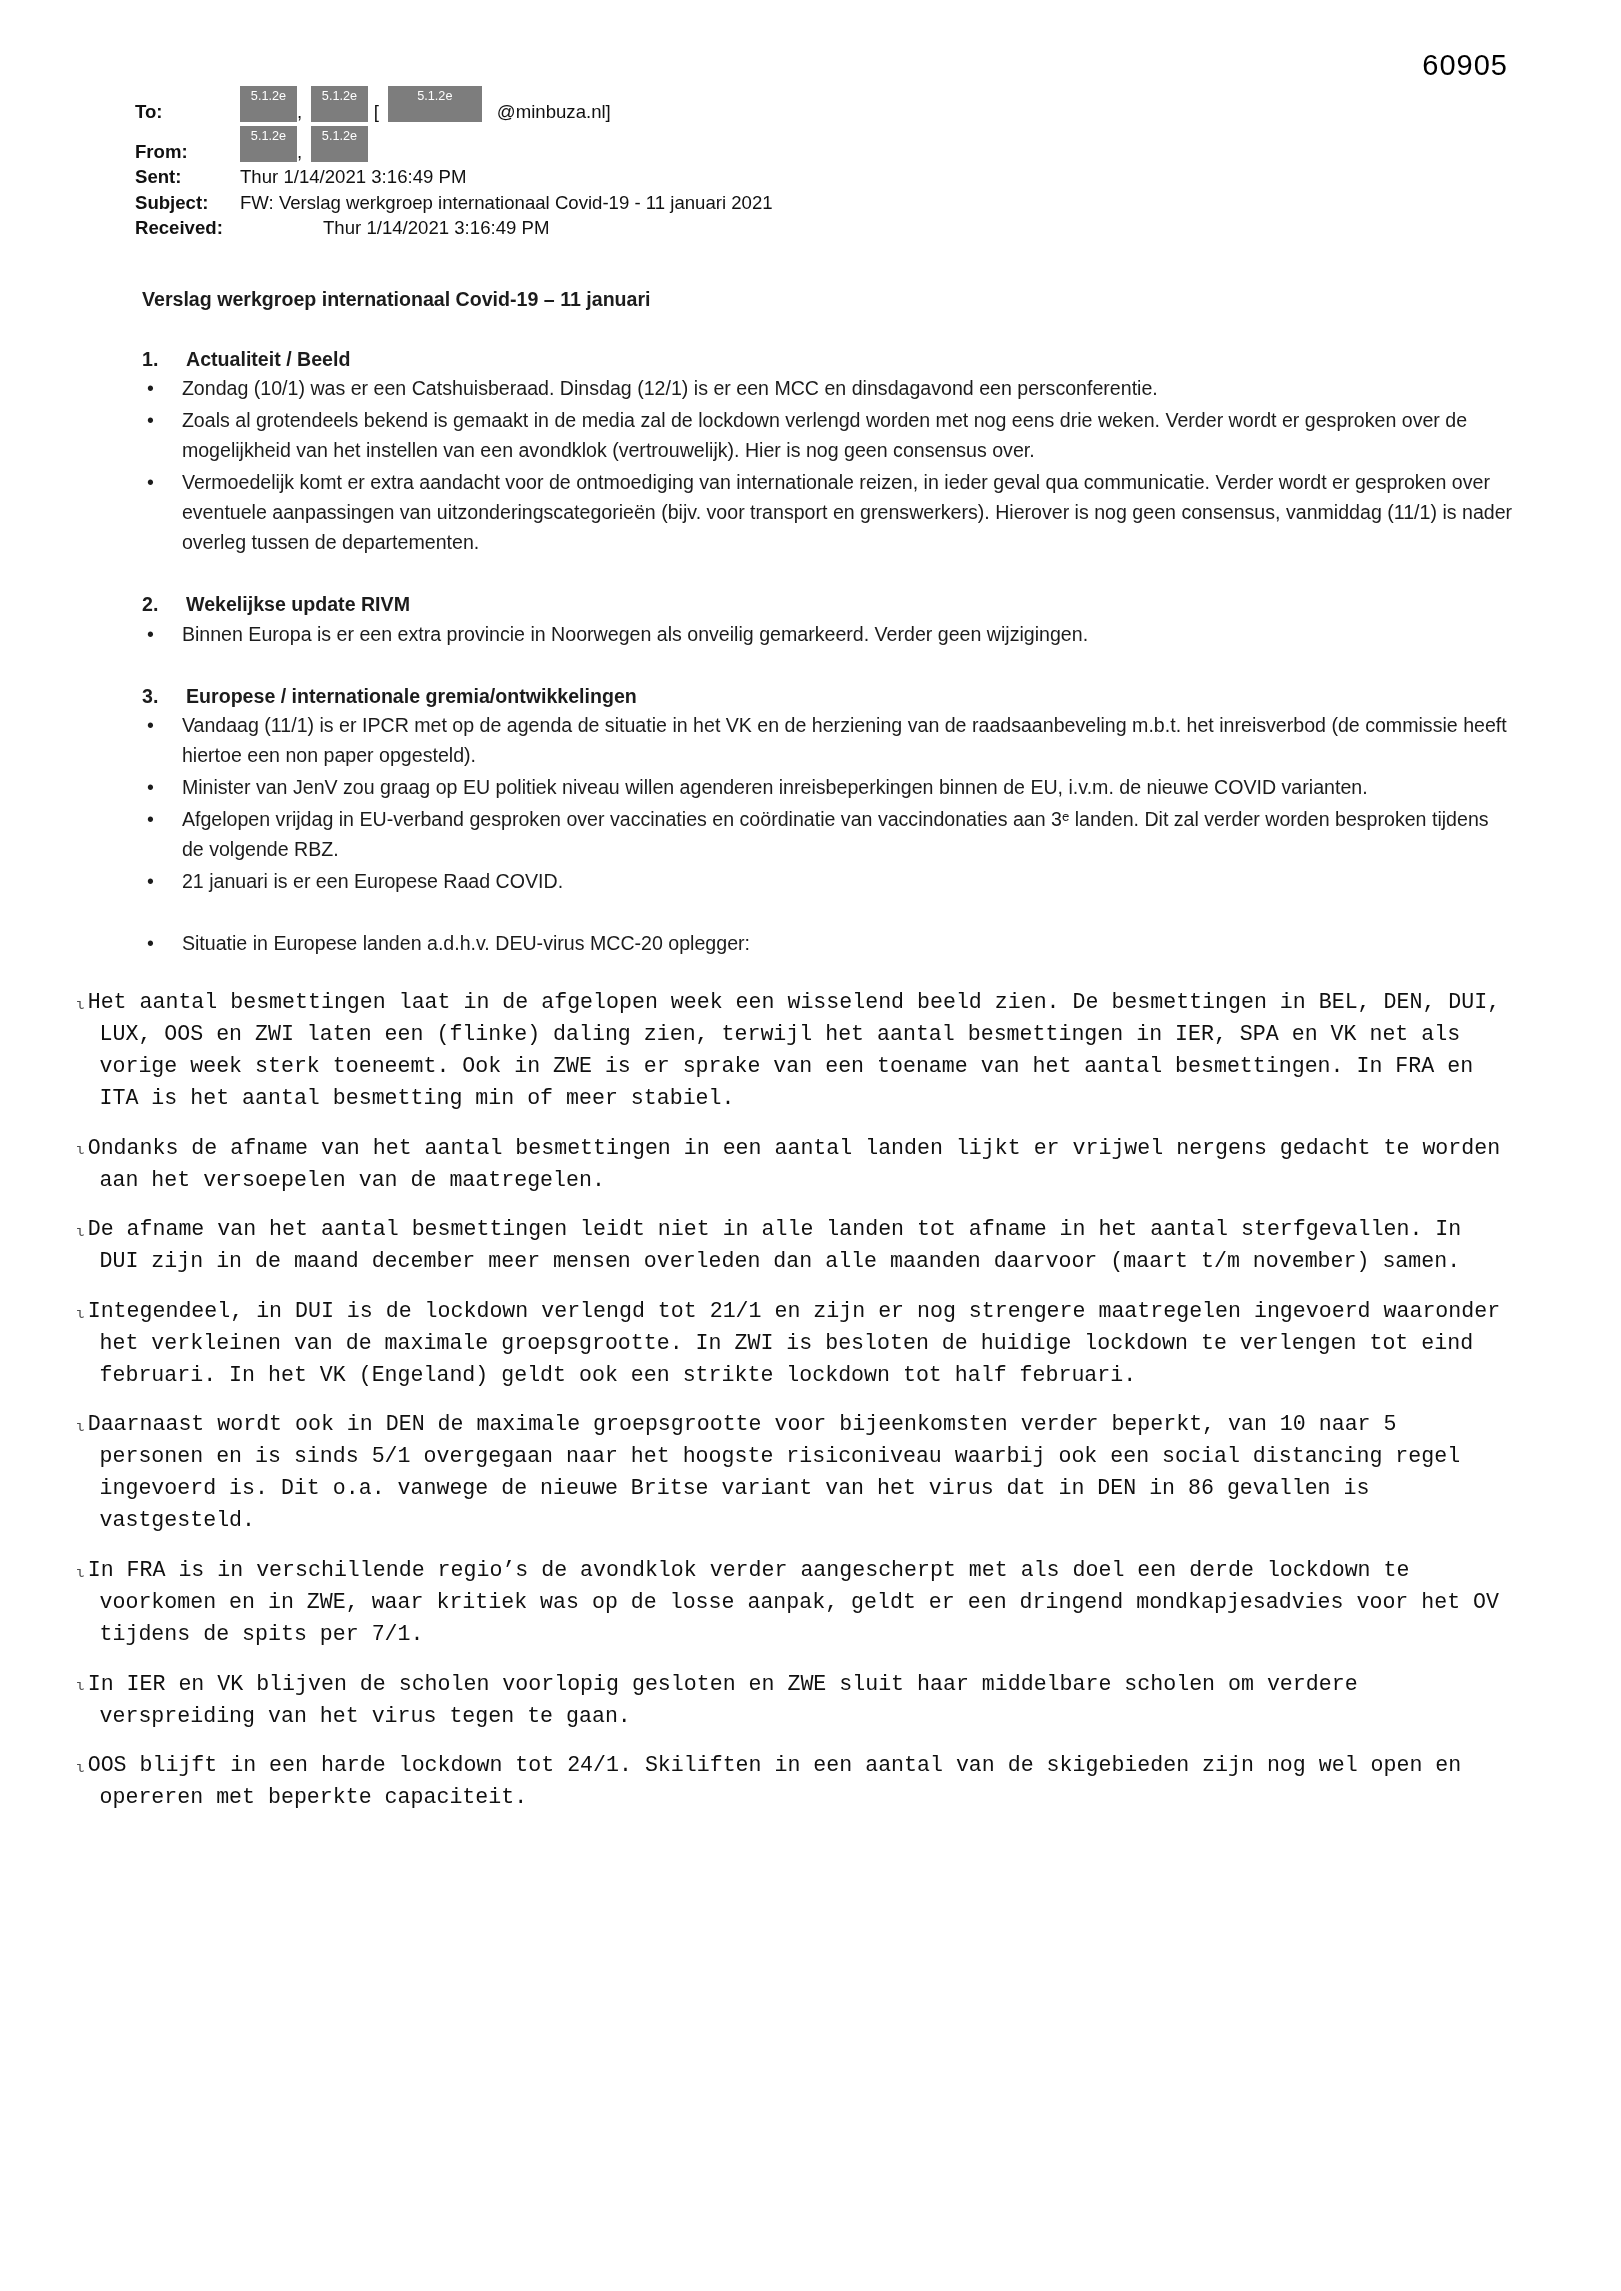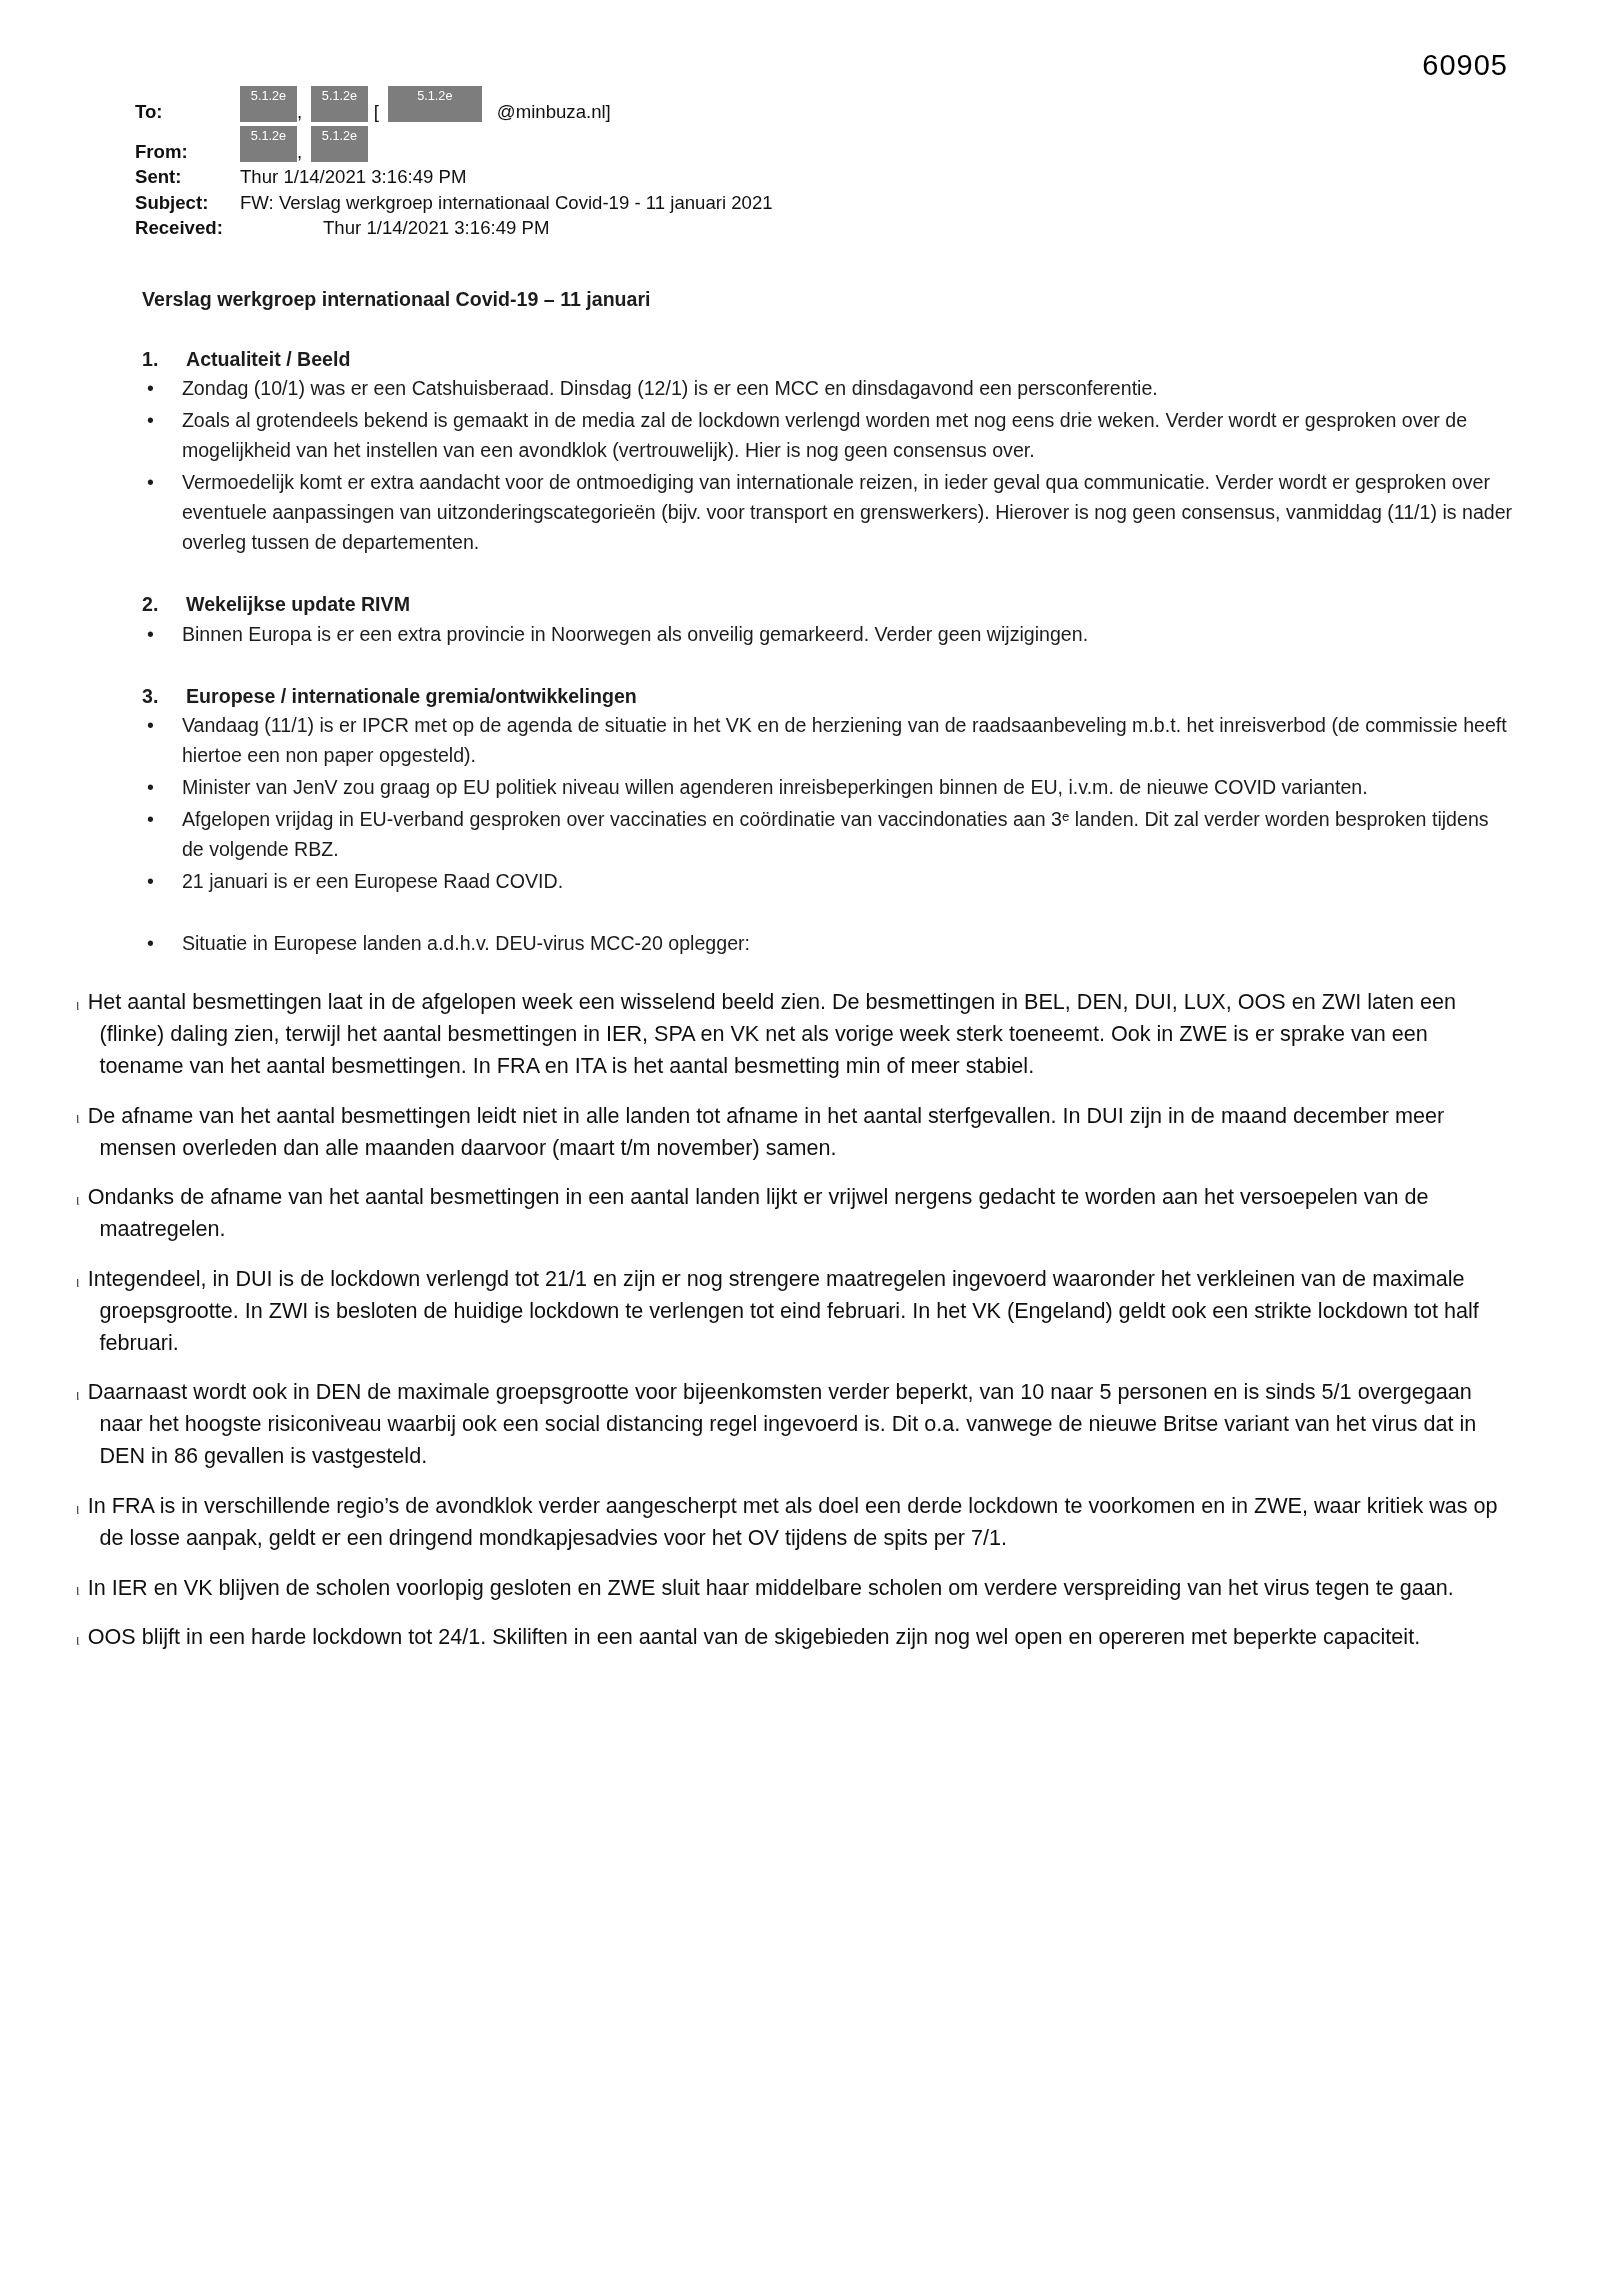--- a/index.html
+++ b/index.html
@@ -44,21 +44,21 @@
     position:relative; margin-left:4.9px; padding-left:35px;
     font-size:19.6px; line-height:30px; margin-bottom:2px;
   }
   .bullet-item::before { content:"\2022"; position:absolute; left:0; top:0; }
 
   .standalone-list { list-style:none; margin-top:32px; }
 
   
   .country-list {
     list-style:none; margin-top:28px; margin-left:-66px;
-    font-family:Liberation Sans, sans-serif;
+    font-family:Liberation Mono, monospace;
     font-size:21.6px; line-height:32px; color:#101010;
   }
   .country-item { position:relative; padding-left:23.5px; text-indent:-11.8px; margin-bottom:17.6px; }
   .country-item::before {
     content:"\03B9"; position:absolute; left:0; top:2.9px;
     font-size:14.7px; color:#4d4d4d; text-indent:0;
   }
 </style>
 </head>
 <body>
@@ -134,22 +134,22 @@
         <li class="bullet-item">21 januari is er een Europese Raad COVID.</li>
       </ul>
     </div>
 
     <ul class="bullet-list standalone-list">
       <li class="bullet-item">Situatie in Europese landen a.d.h.v. DEU-virus MCC-20 oplegger:</li>
     </ul>
 
     <ul class="country-list">
       <li class="country-item">Het aantal besmettingen laat in de afgelopen week een wisselend beeld zien. De besmettingen in BEL, DEN, DUI, LUX, OOS en ZWI laten een (flinke) daling zien, terwijl het aantal besmettingen in IER, SPA en VK net als vorige week sterk toeneemt. Ook in ZWE is er sprake van een toename van het aantal besmettingen. In FRA en ITA is het aantal besmetting min of meer stabiel.</li>
+      <li class="country-item">Ondanks de afname van het aantal besmettingen in een aantal landen lijkt er vrijwel nergens gedacht te worden aan het versoepelen van de maatregelen.</li>
       <li class="country-item">De afname van het aantal besmettingen leidt niet in alle landen tot afname in het aantal sterfgevallen. In DUI zijn in de maand december meer mensen overleden dan alle maanden daarvoor (maart t/m november) samen.</li>
-      <li class="country-item">Ondanks de afname van het aantal besmettingen in een aantal landen lijkt er vrijwel nergens gedacht te worden aan het versoepelen van de maatregelen.</li>
       <li class="country-item">Integendeel, in DUI is de lockdown verlengd tot 21/1 en zijn er nog strengere maatregelen ingevoerd waaronder het verkleinen van de maximale groepsgrootte. In ZWI is besloten de huidige lockdown te verlengen tot eind februari. In het VK (Engeland) geldt ook een strikte lockdown tot half februari.</li>
       <li class="country-item">Daarnaast wordt ook in DEN de maximale groepsgrootte voor bijeenkomsten verder beperkt, van 10 naar 5 personen en is sinds 5/1 overgegaan naar het hoogste risiconiveau waarbij ook een social distancing regel ingevoerd is. Dit o.a. vanwege de nieuwe Britse variant van het virus dat in DEN in 86 gevallen is vastgesteld.</li>
       <li class="country-item">In FRA is in verschillende regio’s de avondklok verder aangescherpt met als doel een derde lockdown te voorkomen en in ZWE, waar kritiek was op de losse aanpak, geldt er een dringend mondkapjesadvies voor het OV tijdens de spits per 7/1.</li>
       <li class="country-item">In IER en VK blijven de scholen voorlopig gesloten en ZWE sluit haar middelbare scholen om verdere verspreiding van het virus tegen te gaan.</li>
       <li class="country-item">OOS blijft in een harde lockdown tot 24/1. Skiliften in een aantal van de skigebieden zijn nog wel open en opereren met beperkte capaciteit.</li>
     </ul>
 
   </div>
 
 </div>

